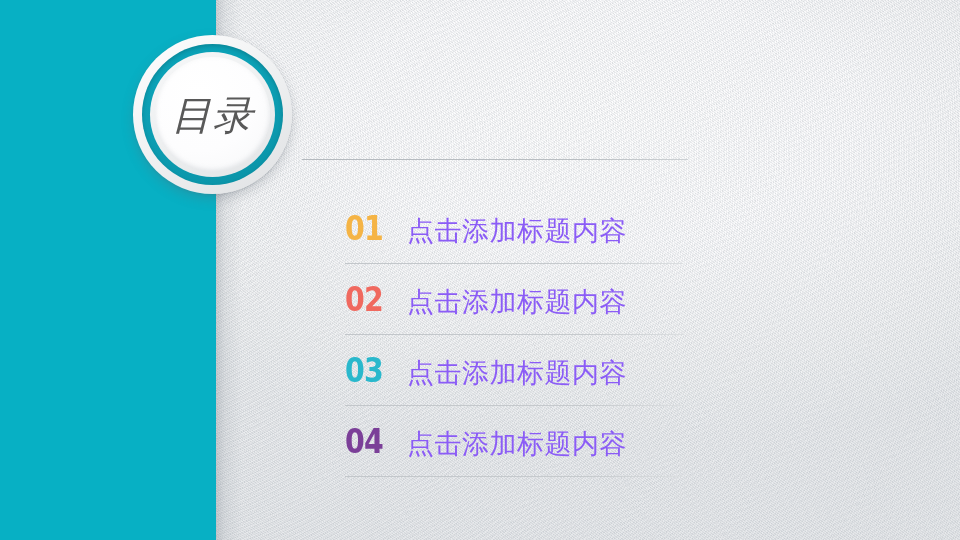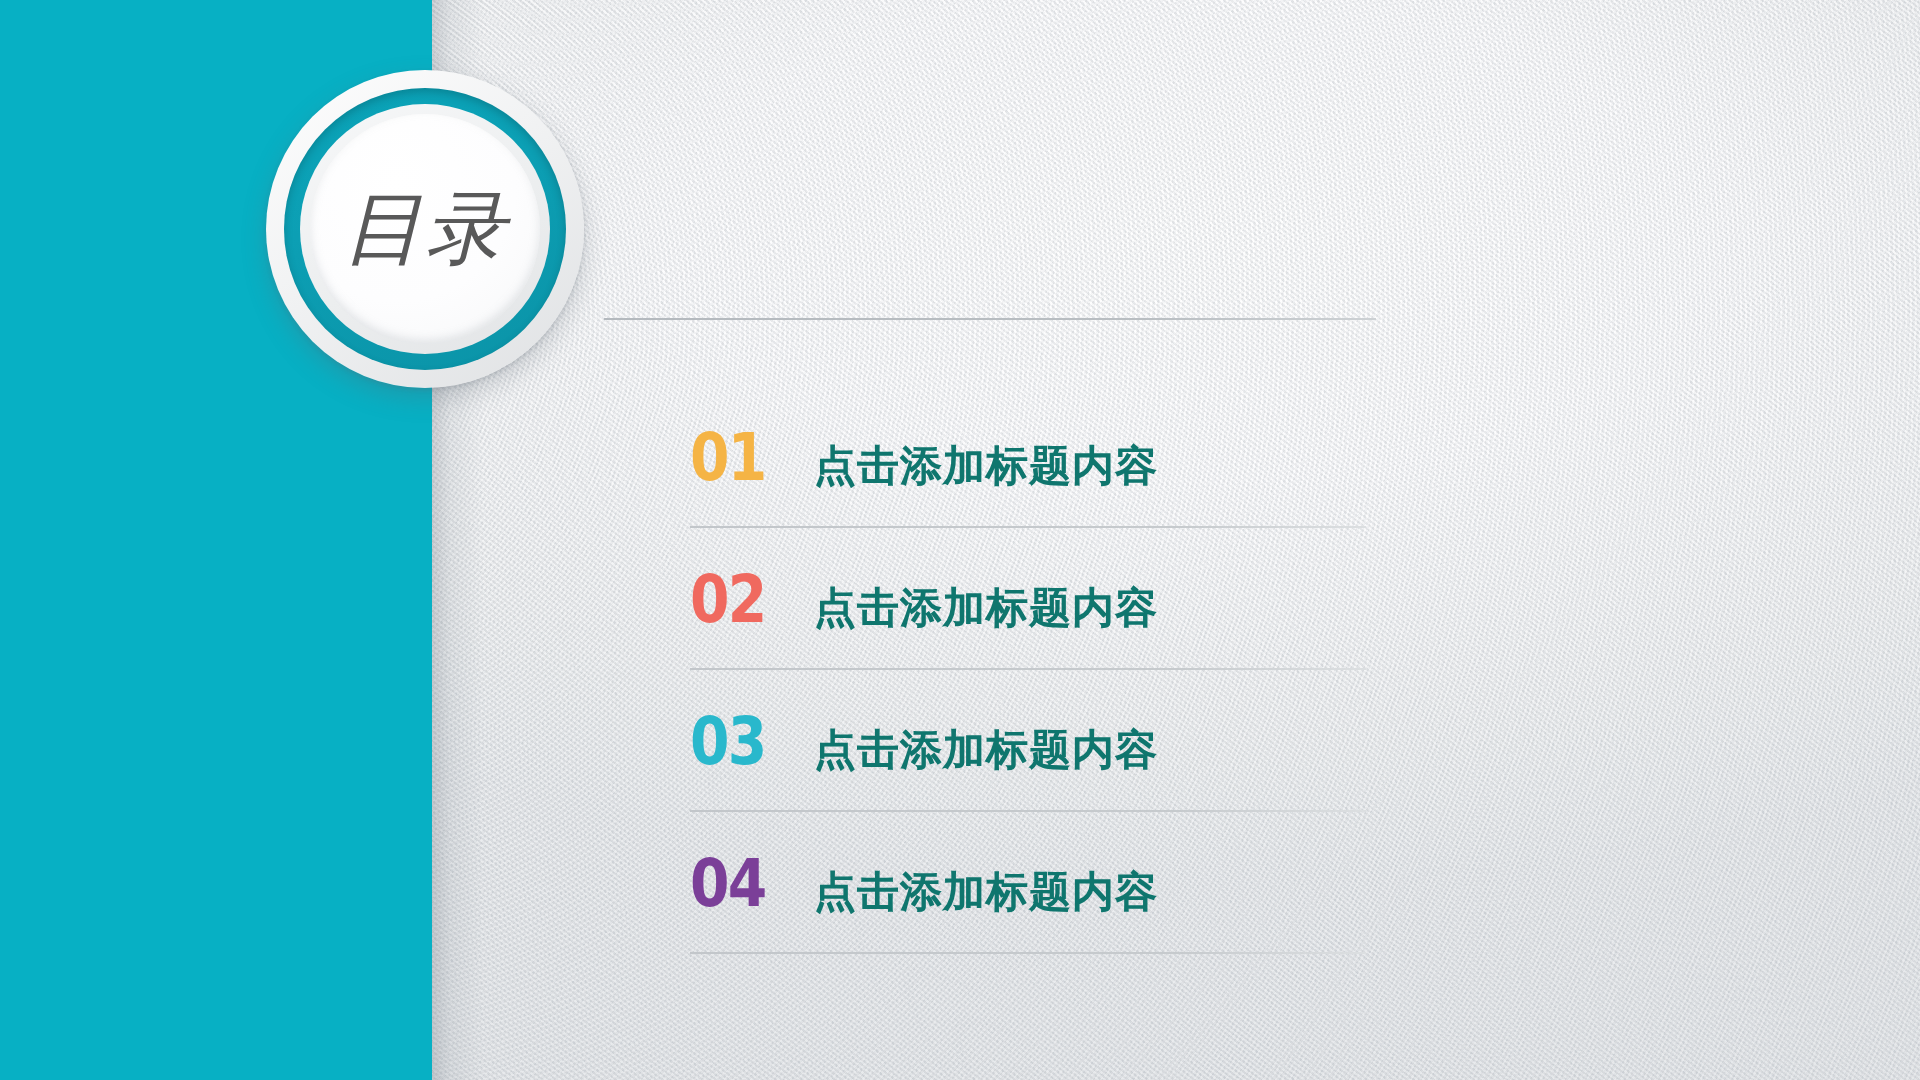--- a/index.html
+++ b/index.html
@@ -173,24 +173,24 @@
     font-size: 33px;
     letter-spacing: -1px;
     line-height: 1;
     width: 62px;
     flex: 0 0 62px;
     transform: scaleX(0.86);
     transform-origin: left center;
   }
   .toc-label {
     font-family: "DejaVu Sans", "Liberation Sans", sans-serif;
-    font-weight: bold;
-    font-size: 21px;
+    font-weight: normal;
+    font-size: 27px;
     letter-spacing: 0.5px;
-    color: #0f766e;
+    color: #8b5cf6;
     line-height: 1;
     white-space: nowrap;
   }
   .toc-divider {
     position: absolute;
     left: 0;
     bottom: 13px;
     width: 338px;
     height: 1px;
     background: linear-gradient(to right, #c2c6ca 0%, #c6cacd 72%, #dcdfe1 100%);

